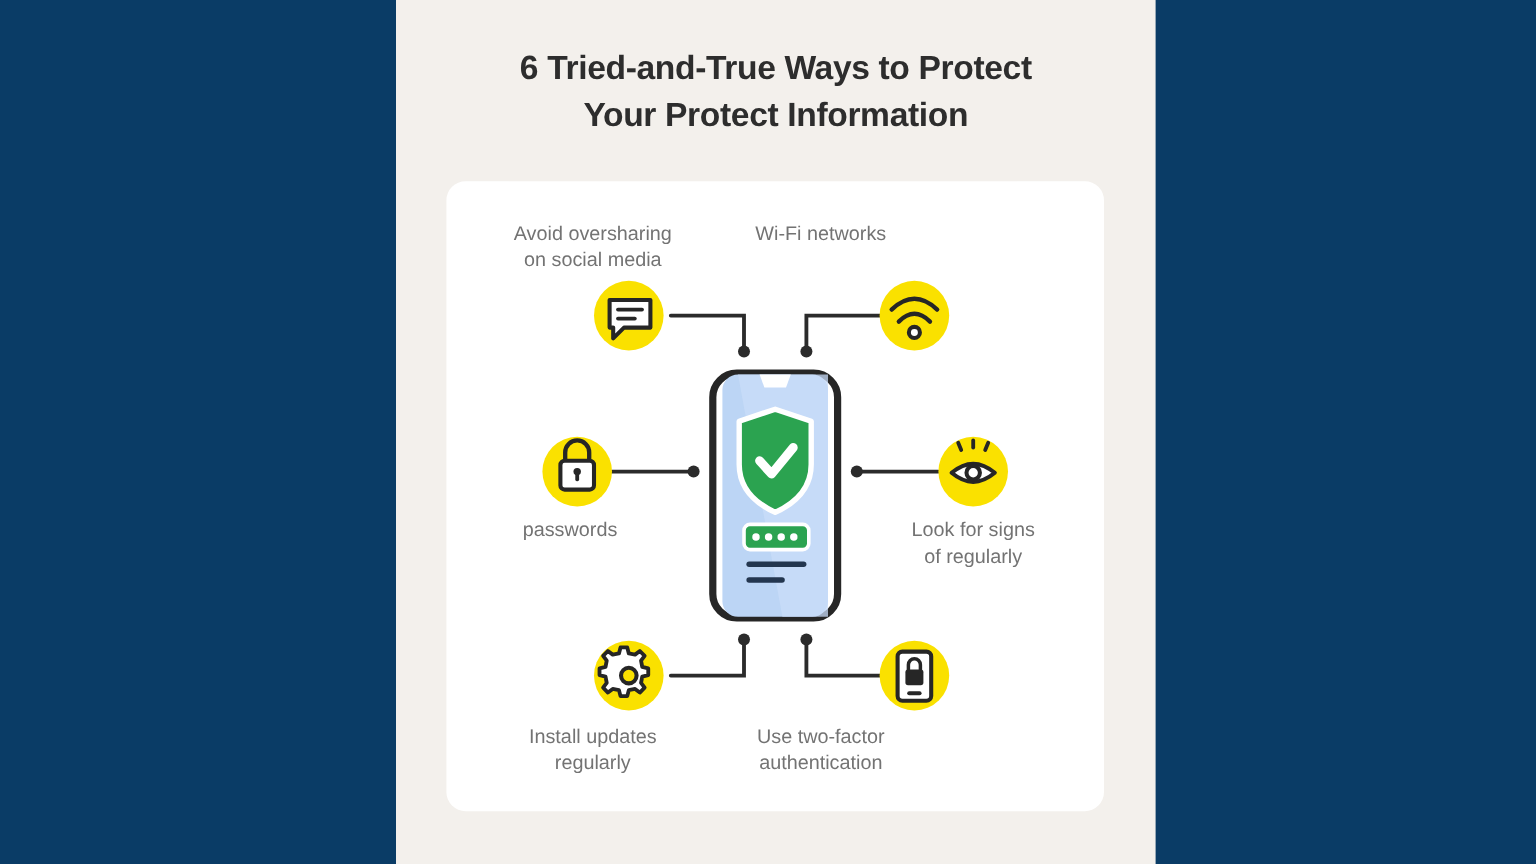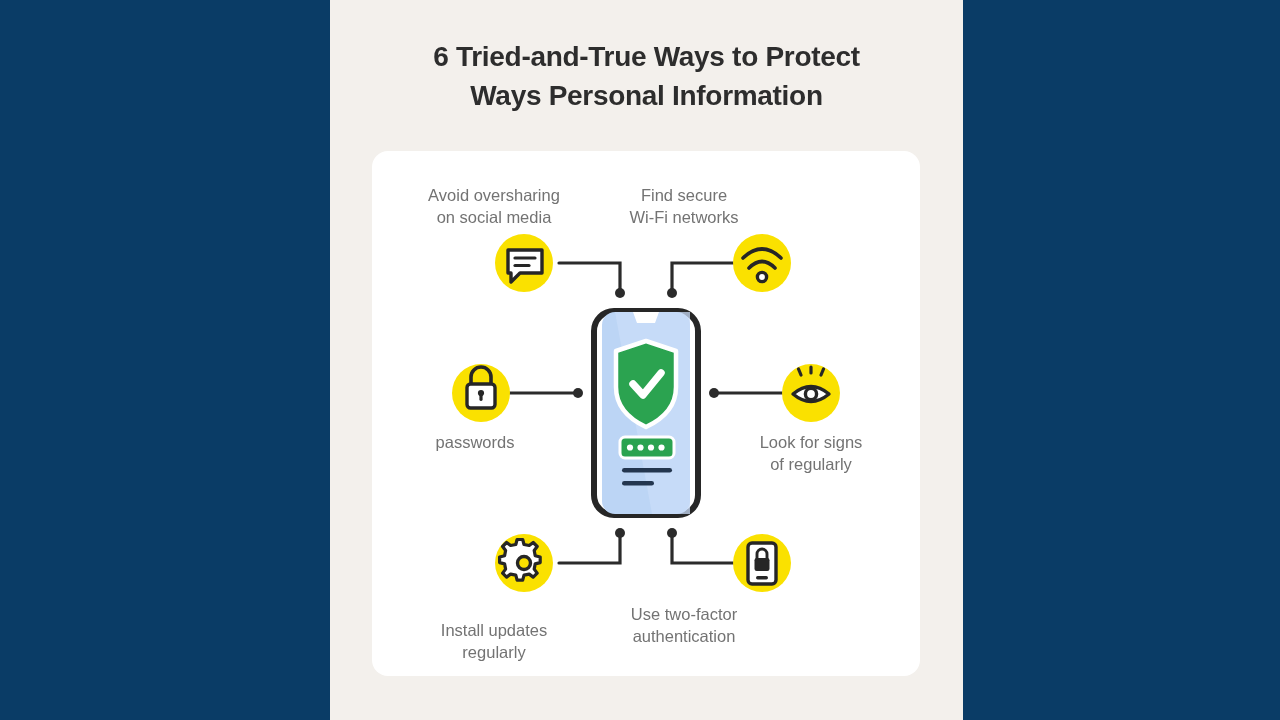--- a/index.html
+++ b/index.html
@@ -57,36 +57,36 @@
     text-align: center;
     font-size: 16.5px;
     line-height: 1.36;
     color: #737373;
     width: 190px;
   }
   .lbl-avoid   { left: 27px;  top: 33px; }
   .lbl-wifi    { left: 217px; top: 33px; }
   .lbl-pass    { left: 8px;   top: 280px; }
   .lbl-phish   { left: 344px; top: 280px; }
-  .lbl-updates { left: 27px;  top: 452px; margin-top: 16px; }
+  .lbl-updates { left: 27px;  top: 452px; }
   .lbl-2fa     { left: 217px; top: 452px; }
 </style>
 </head>
 <body>
 
 <div id="stage">
 
   <div style="position:absolute;left:0;top:0;width:330px;height:720px;background:#0a3c66;"></div>
   <div style="position:absolute;left:963px;top:0;width:317px;height:720px;background:#0a3c66;"></div>
 
   <div id="content-area">
 
     <div id="page-title">
       <div>6 Tried-and-True Ways to Protect</div>
-      <div>Ways Personal Information</div>
+      <div>Your Protect Information</div>
     </div>
 
     <div id="infographic-card">
 
       <svg class="svg-layer" viewBox="0 0 548 525">
 
         <g fill="none" stroke="#2b2b2b" stroke-width="3.2" stroke-linecap="round">
 
           <path d="M 187 112 L 248 112 L 248 140"></path>
           <circle cx="248" cy="142" r="5" fill="#2b2b2b" stroke="none"></circle>
@@ -205,21 +205,20 @@
           </g>
         </g>
       </svg>
 
       <div class="node-label lbl-avoid">
         <div>Avoid oversharing</div>
         <div>on social media</div>
       </div>
 
       <div class="node-label lbl-wifi">
-        <div>Find secure</div>
         <div>Wi-Fi networks</div>
       </div>
 
       <div class="node-label lbl-pass">
         <div>passwords</div>
       </div>
 
       <div class="node-label lbl-phish">
         <div>Look for signs</div>
         <div>of regularly</div>

